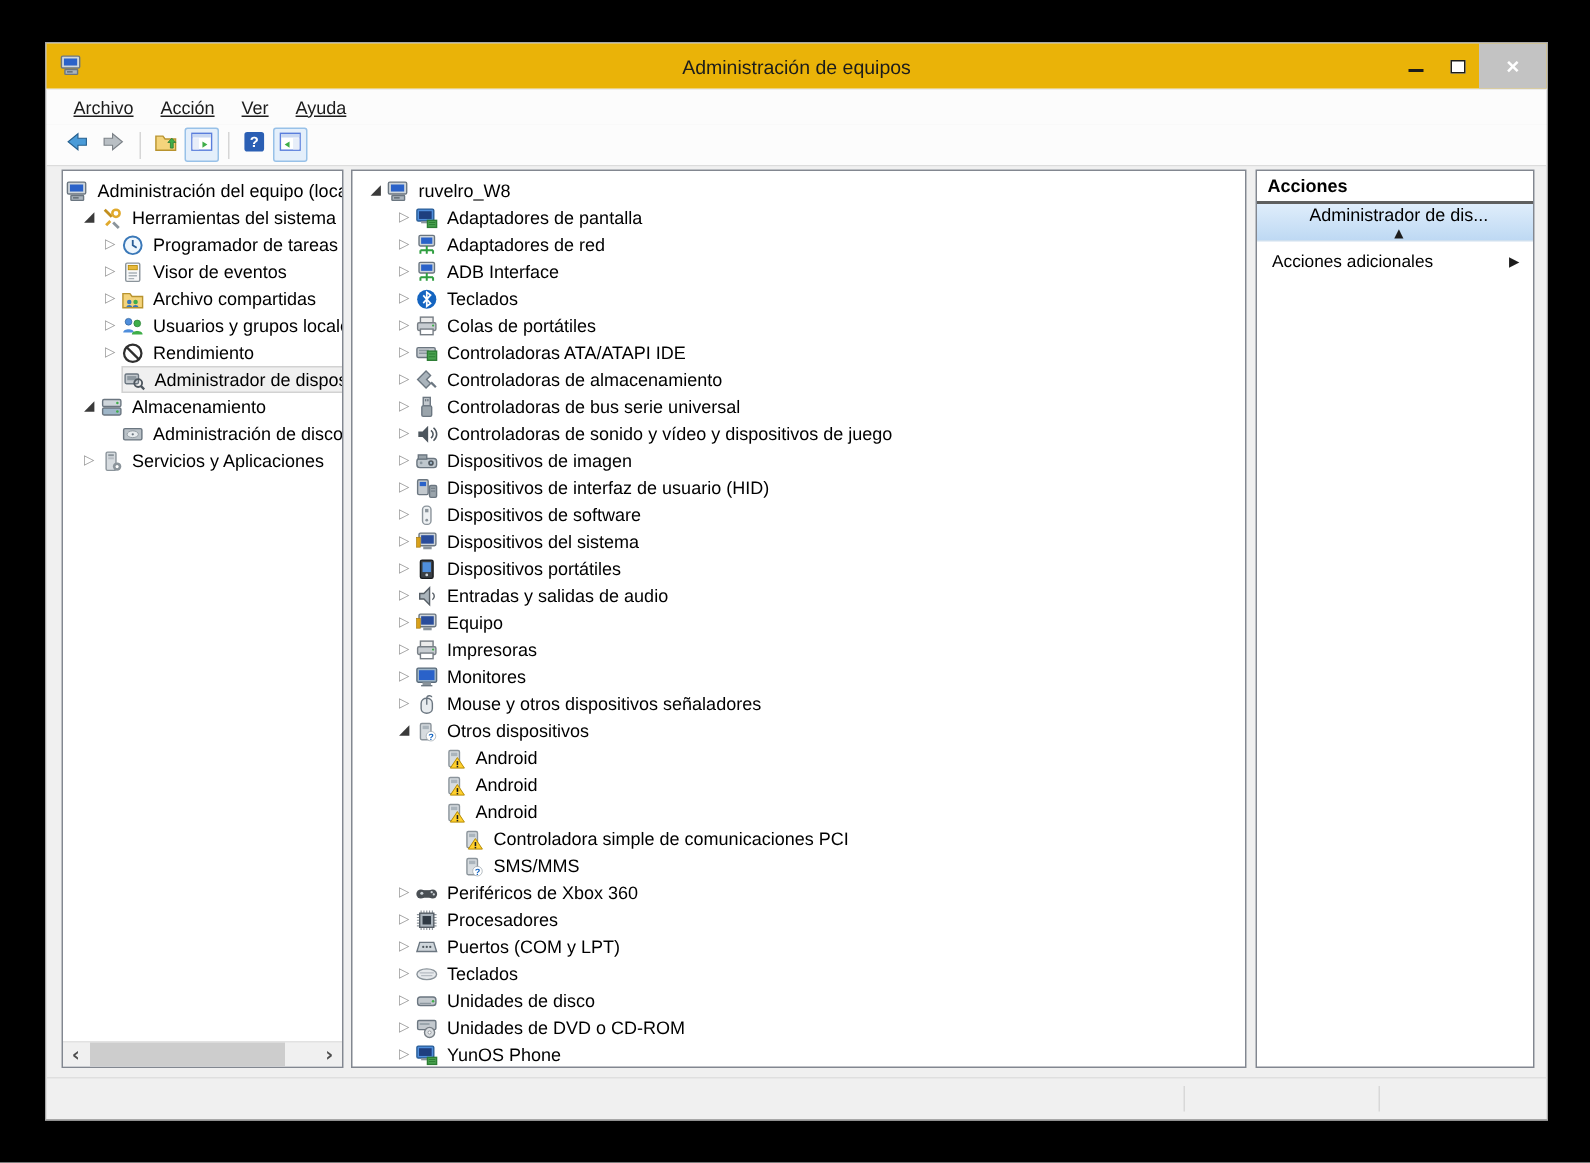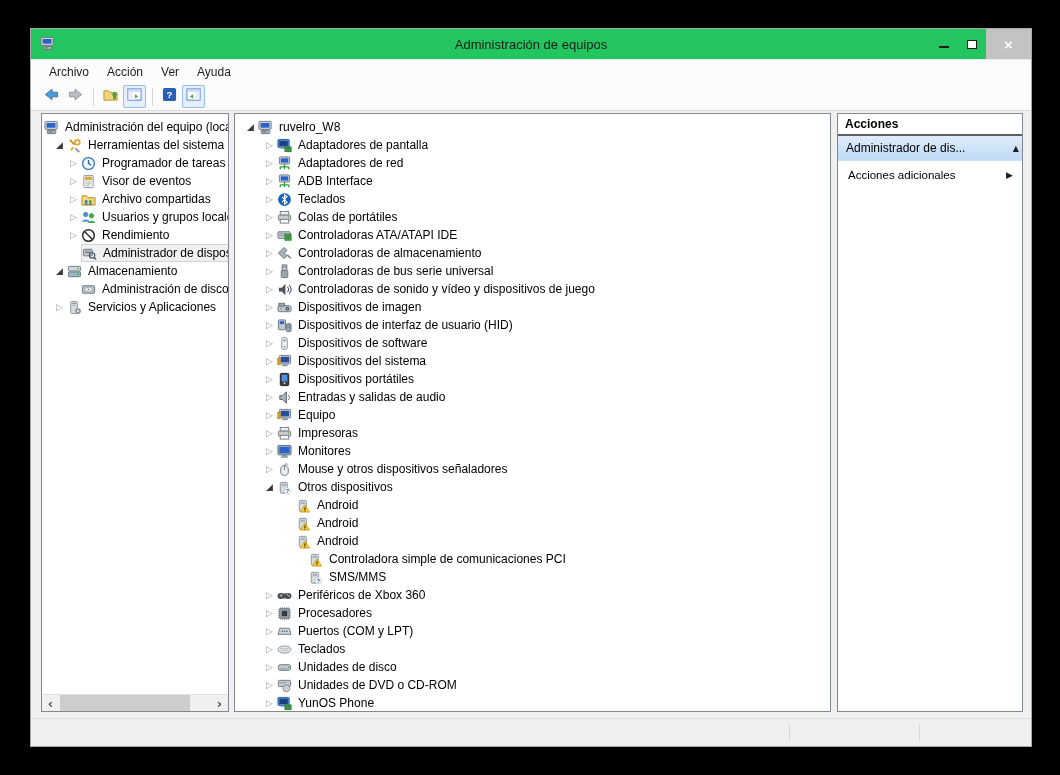--- a/index.html
+++ b/index.html
@@ -10,39 +10,39 @@
     font-family:"Liberation Sans","DejaVu Sans",sans-serif;
     overflow:hidden;
   }
   .window {
     position:absolute; left:30px; top:28px; width:1002px; height:719px;
     background:#f0f0f0; border:1px solid #a8a8a8;
     display:flex; flex-direction:column;
   }
   
   .titlebar {
-    height:30px; background:#22c55e; position:relative;
+    height:30px; background:#eab308; position:relative;
     display:flex; align-items:center; flex:0 0 auto;
   }
   .titlebar .app-icon { margin-left:9px; width:17px; height:17px; }
   .titlebar .title {
     position:absolute; left:0; right:0; text-align:center;
     font-size:13px; color:#1c1c1c; pointer-events:none;
   }
   .controls { position:absolute; right:0; top:0; height:100%; display:flex; }
   .ctrl { width:28px; height:100%; display:flex; align-items:center; justify-content:center; }
   .ctrl.close { width:45px; background:#c3c3c3; color:#fff; font-size:15px; font-weight:bold; }
   .glyph-min { width:10px; height:2px; background:#1c1c1c; margin-top:6px; }
   .glyph-max { width:10px; height:9px; border:1px solid #1c1c1c; background:#fff; }
   
   .menubar {
     height:24px; background:#fcfcfc; border-top:1px solid #ececec;
     display:flex; align-items:center; padding-left:9px; flex:0 0 auto;
   }
-  .menu-item { font-size:12px; color:#1c1c1c; padding:3px 9px; }
+  .menu-item { font-size:12px; color:#1c1c1c; padding:3px 9px;text-decoration:underline; }
   
   .toolbar {
     height:28px; background:#fcfcfc; border-bottom:1px solid #dcdcdc;
     display:flex; align-items:center; padding-left:9px; flex:0 0 auto;
   }
   .tb-btn {
     width:23px; height:23px; display:flex; align-items:center; justify-content:center;
     border:1px solid transparent; border-radius:2px; margin-right:1px;
   }
   .tb-btn.toggled { background:#e4effb; border-color:#98c1e8; }
@@ -84,21 +84,21 @@
   .hs-thumb { position:absolute; left:1px; top:0; width:130px; height:16px; background:#cdcdcd; }
   
   .actions-header {
     height:22px; line-height:21px; padding-left:7px;
     font-size:12px; font-weight:bold; color:#000;
     background:#fff; border-bottom:2px solid #5f5f5f;
   }
   .actions-group {
     height:25px; display:flex; align-items:center; padding:0 3px 0 8px;
     background:linear-gradient(#dfedfb,#bed9f3);
-    border-bottom:1px solid #cfe0ef; font-size:12px; color:#000;
+    border-bottom:1px solid #cfe0ef; font-size:12px; color:#000;flex-direction:column;
   }
   .ag-label { flex:1; overflow:hidden; white-space:nowrap; }
   .ag-arrow { font-size:8px; color:#1c1c1c; font-family:"DejaVu Sans",sans-serif; }
   .actions-item {
     height:27px; display:flex; align-items:center; padding:0 9px 0 10px;
     font-size:11.5px; color:#000;
   }
   .actions-item .ai-label { flex:1; text-align:left; }
   .ai-arrow { font-size:9px; color:#1c1c1c; font-family:"DejaVu Sans",sans-serif; }
   

